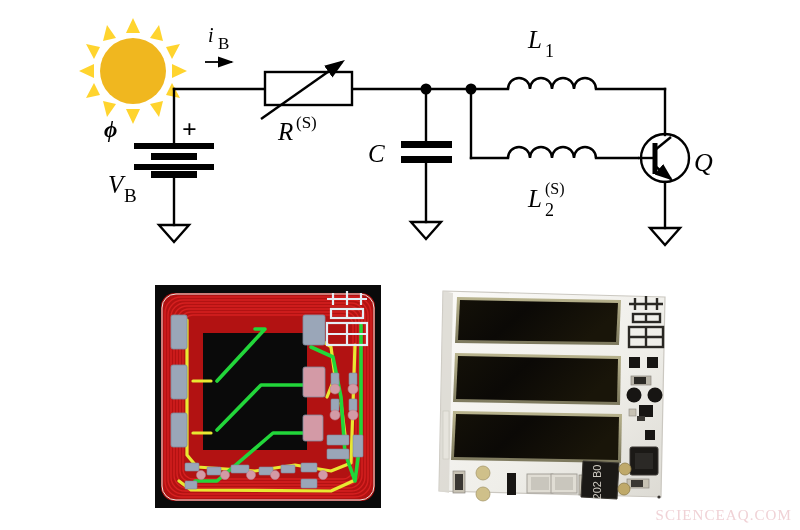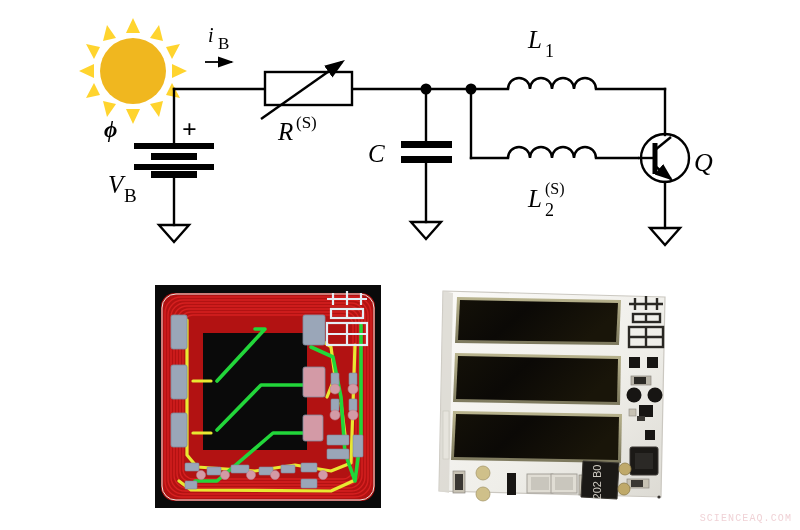--- a/index.html
+++ b/index.html
@@ -25,22 +25,22 @@
     position: absolute;
   }
   #schematic-panel { left: 0; top: 0; width: 800px; height: 265px; }
   #pcb-layout-panel { left: 155px; top: 285px; width: 226px; height: 223px; }
   #pcb-photo-panel  { left: 415px; top: 283px; width: 260px; height: 228px; }
 
   #watermark {
     position: absolute;
     right: 8px;
     bottom: 6px;
-    font-family: Liberation Mono, monospace;
-    font-size: 10px;
+    font-family: Liberation Serif, serif;
+    font-size: 15px;
     letter-spacing: 1.1px;
     color: #f0d2d6;
     user-select: none;
     white-space: nowrap;
   }
 </style>
 </head>
 <body>
 
 <div id="figure">

